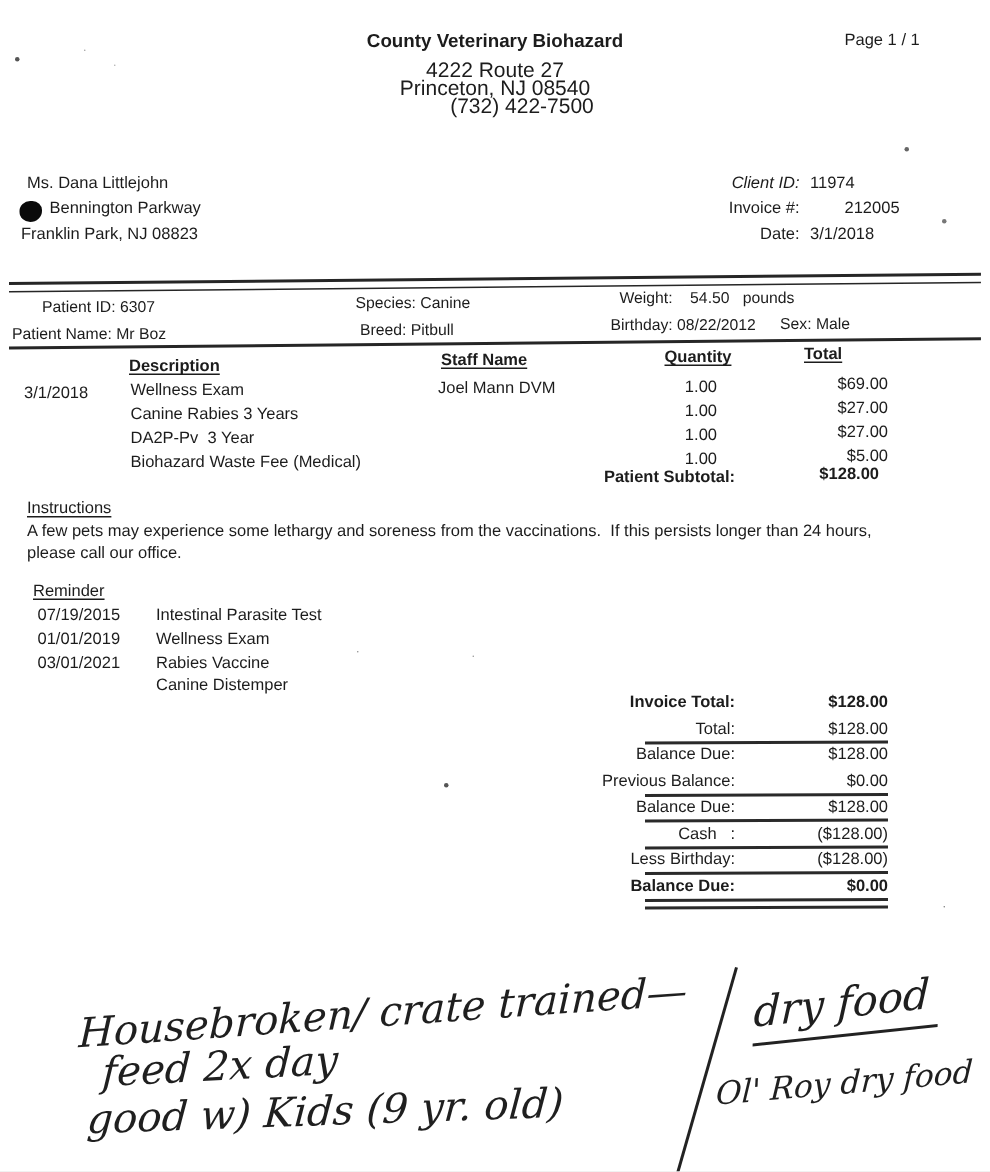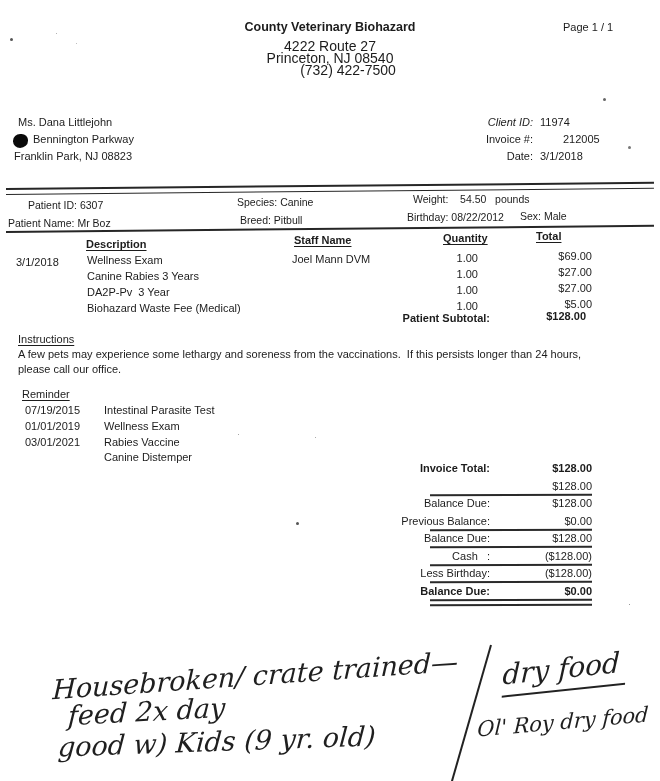--- a/index.html
+++ b/index.html
@@ -114,20 +114,21 @@
   <div class="abs fs11" style="top:420px; left:25px;">01/01/2019</div>
   <div class="abs fs11" style="top:420px; left:104px;">Wellness Exam</div>
   <div class="abs fs11" style="top:436px; left:25px;">03/01/2021</div>
   <div class="abs fs11" style="top:436px; left:104px;">Rabies Vaccine</div>
   <div class="abs fs11" style="top:451px; left:25px;"></div>
   <div class="abs fs11" style="top:451px; left:104px;">Canine Distemper</div>
 
   <div class="t-label b" style="top:462px;">Invoice Total:</div>
   <div class="t-value b" style="top:462px;">$128.00</div>
 
+  <div class="t-label" style="top:480px;">Total:</div>
   <div class="t-value" style="top:480px;">$128.00</div>
   <div class="t-line" style="top:494px;"></div>
 
   <div class="t-label" style="top:497px;">Balance Due:</div>
   <div class="t-value" style="top:497px;">$128.00</div>
 
   <div class="t-label" style="top:515px;">Previous Balance:</div>
   <div class="t-value" style="top:515px;">$0.00</div>
   <div class="t-line" style="top:529px;"></div>
 

